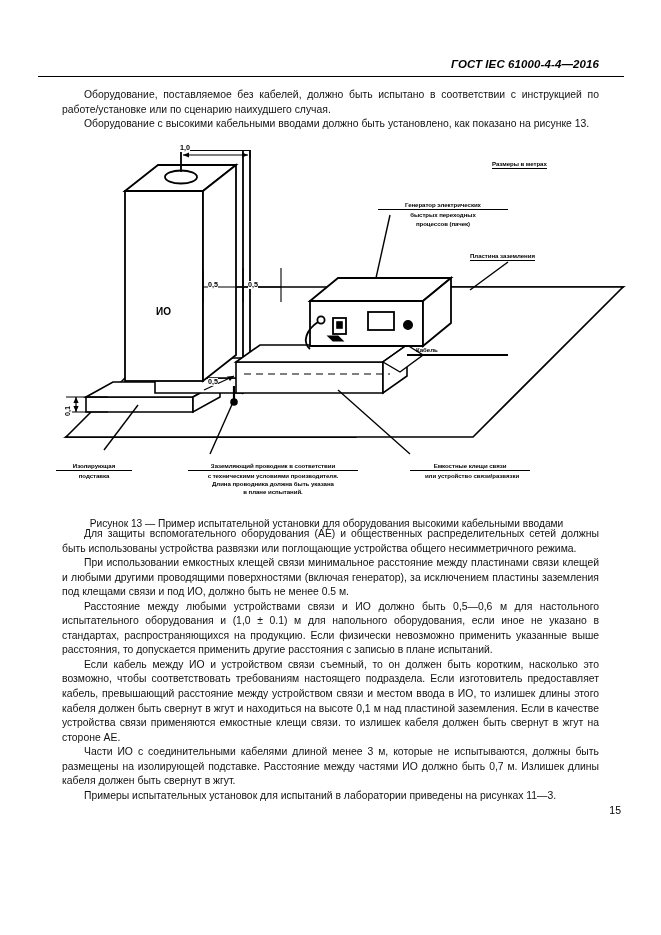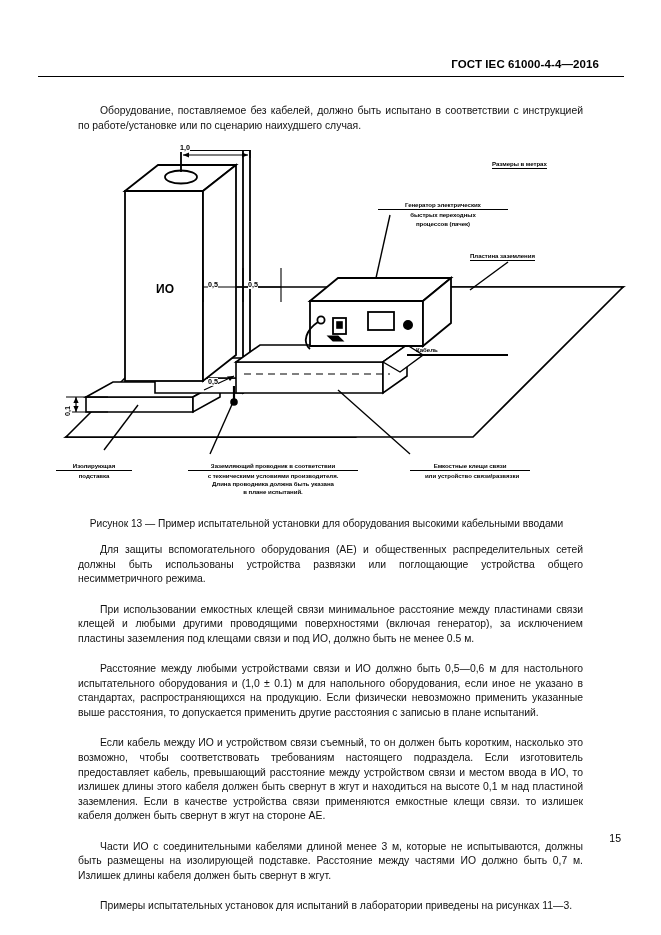--- a/index.html
+++ b/index.html
@@ -27,20 +27,21 @@
     position: absolute;
     top: 58px;
     left: 0;
     width: 661px;
     text-align: right;
     padding-right: 62px;
     box-sizing: border-box;
     font-size: 11.5px;
     font-weight: bold;
     letter-spacing: 0.1px;
+    font-style: italic;
   }
   .header-rule {
     position: absolute;
     top: 76px;
     left: 38px;
     width: 586px;
     height: 1px;
     background: #000;
   }
 
@@ -49,40 +50,40 @@
     position: absolute;
     left: 62px;
     width: 537px;
     font-size: 10.4px;
     line-height: 14.55px;
     text-align: justify;
     text-justify: inter-word;
     color: #111;
   }
   .para {
-    margin: 16px;
+    margin: 0;
     text-indent: 22px;
   }
   #top-text { top: 88px; }
   #body-text { top: 527px; }
 
   .caption {
     position: absolute;
     left: 0;
     width: 653px;
     top: 518px;
     text-align: center;
     font-size: 10.2px;
     color: #111;
   }
 
   .page-number {
     position: absolute;
     right: 40px;
-    top: 832px;
+    top: 804px;
     font-size: 10.5px;
   }
 
   
   .figure {
     position: absolute;
     left: 38px;
     top: 150px;
     width: 590px;
     height: 362px;
@@ -110,35 +111,37 @@
     color: #000;
     background: #fff;
     line-height: 8px;
   }
   .dim.vert {
     transform: rotate(-90deg);
     transform-origin: left top;
   }
   .eut-text {
     position: absolute;
-    font-size: 12px;
+    font-size: 10px;
     font-weight: bold;
     color: #000;
+    margin-top: 24px;
   }
 </style>
 </head>
 <body>
 
 <div class="page">
 
   <div class="header">ГОСТ IEC 61000-4-4—2016</div>
   <div class="header-rule"></div>
 
   <div class="text-col" id="top-text">
     <p class="para">Оборудование, поставляемое без кабелей, должно быть испытано в соответствии с инструкцией по работе/установке или по сценарию наихудшего случая.</p>
+    <p class="para">Оборудование с высокими кабельными вводами должно быть установлено, как показано на рисунке 13.</p>
   </div>
 
   <div class="figure">
 
     <svg width="590" height="362" viewBox="0 0 590 362">
       <g fill="none" stroke="#000" stroke-width="1.6" stroke-linejoin="miter">
 
         <polygon points="28,287 295,137 585,137 318,287" fill="#fff" stroke="#000" stroke-width="1.6"></polygon>
 
         <polygon points="28,287 318,287 318,287 28,287" fill="#fff"></polygon>

